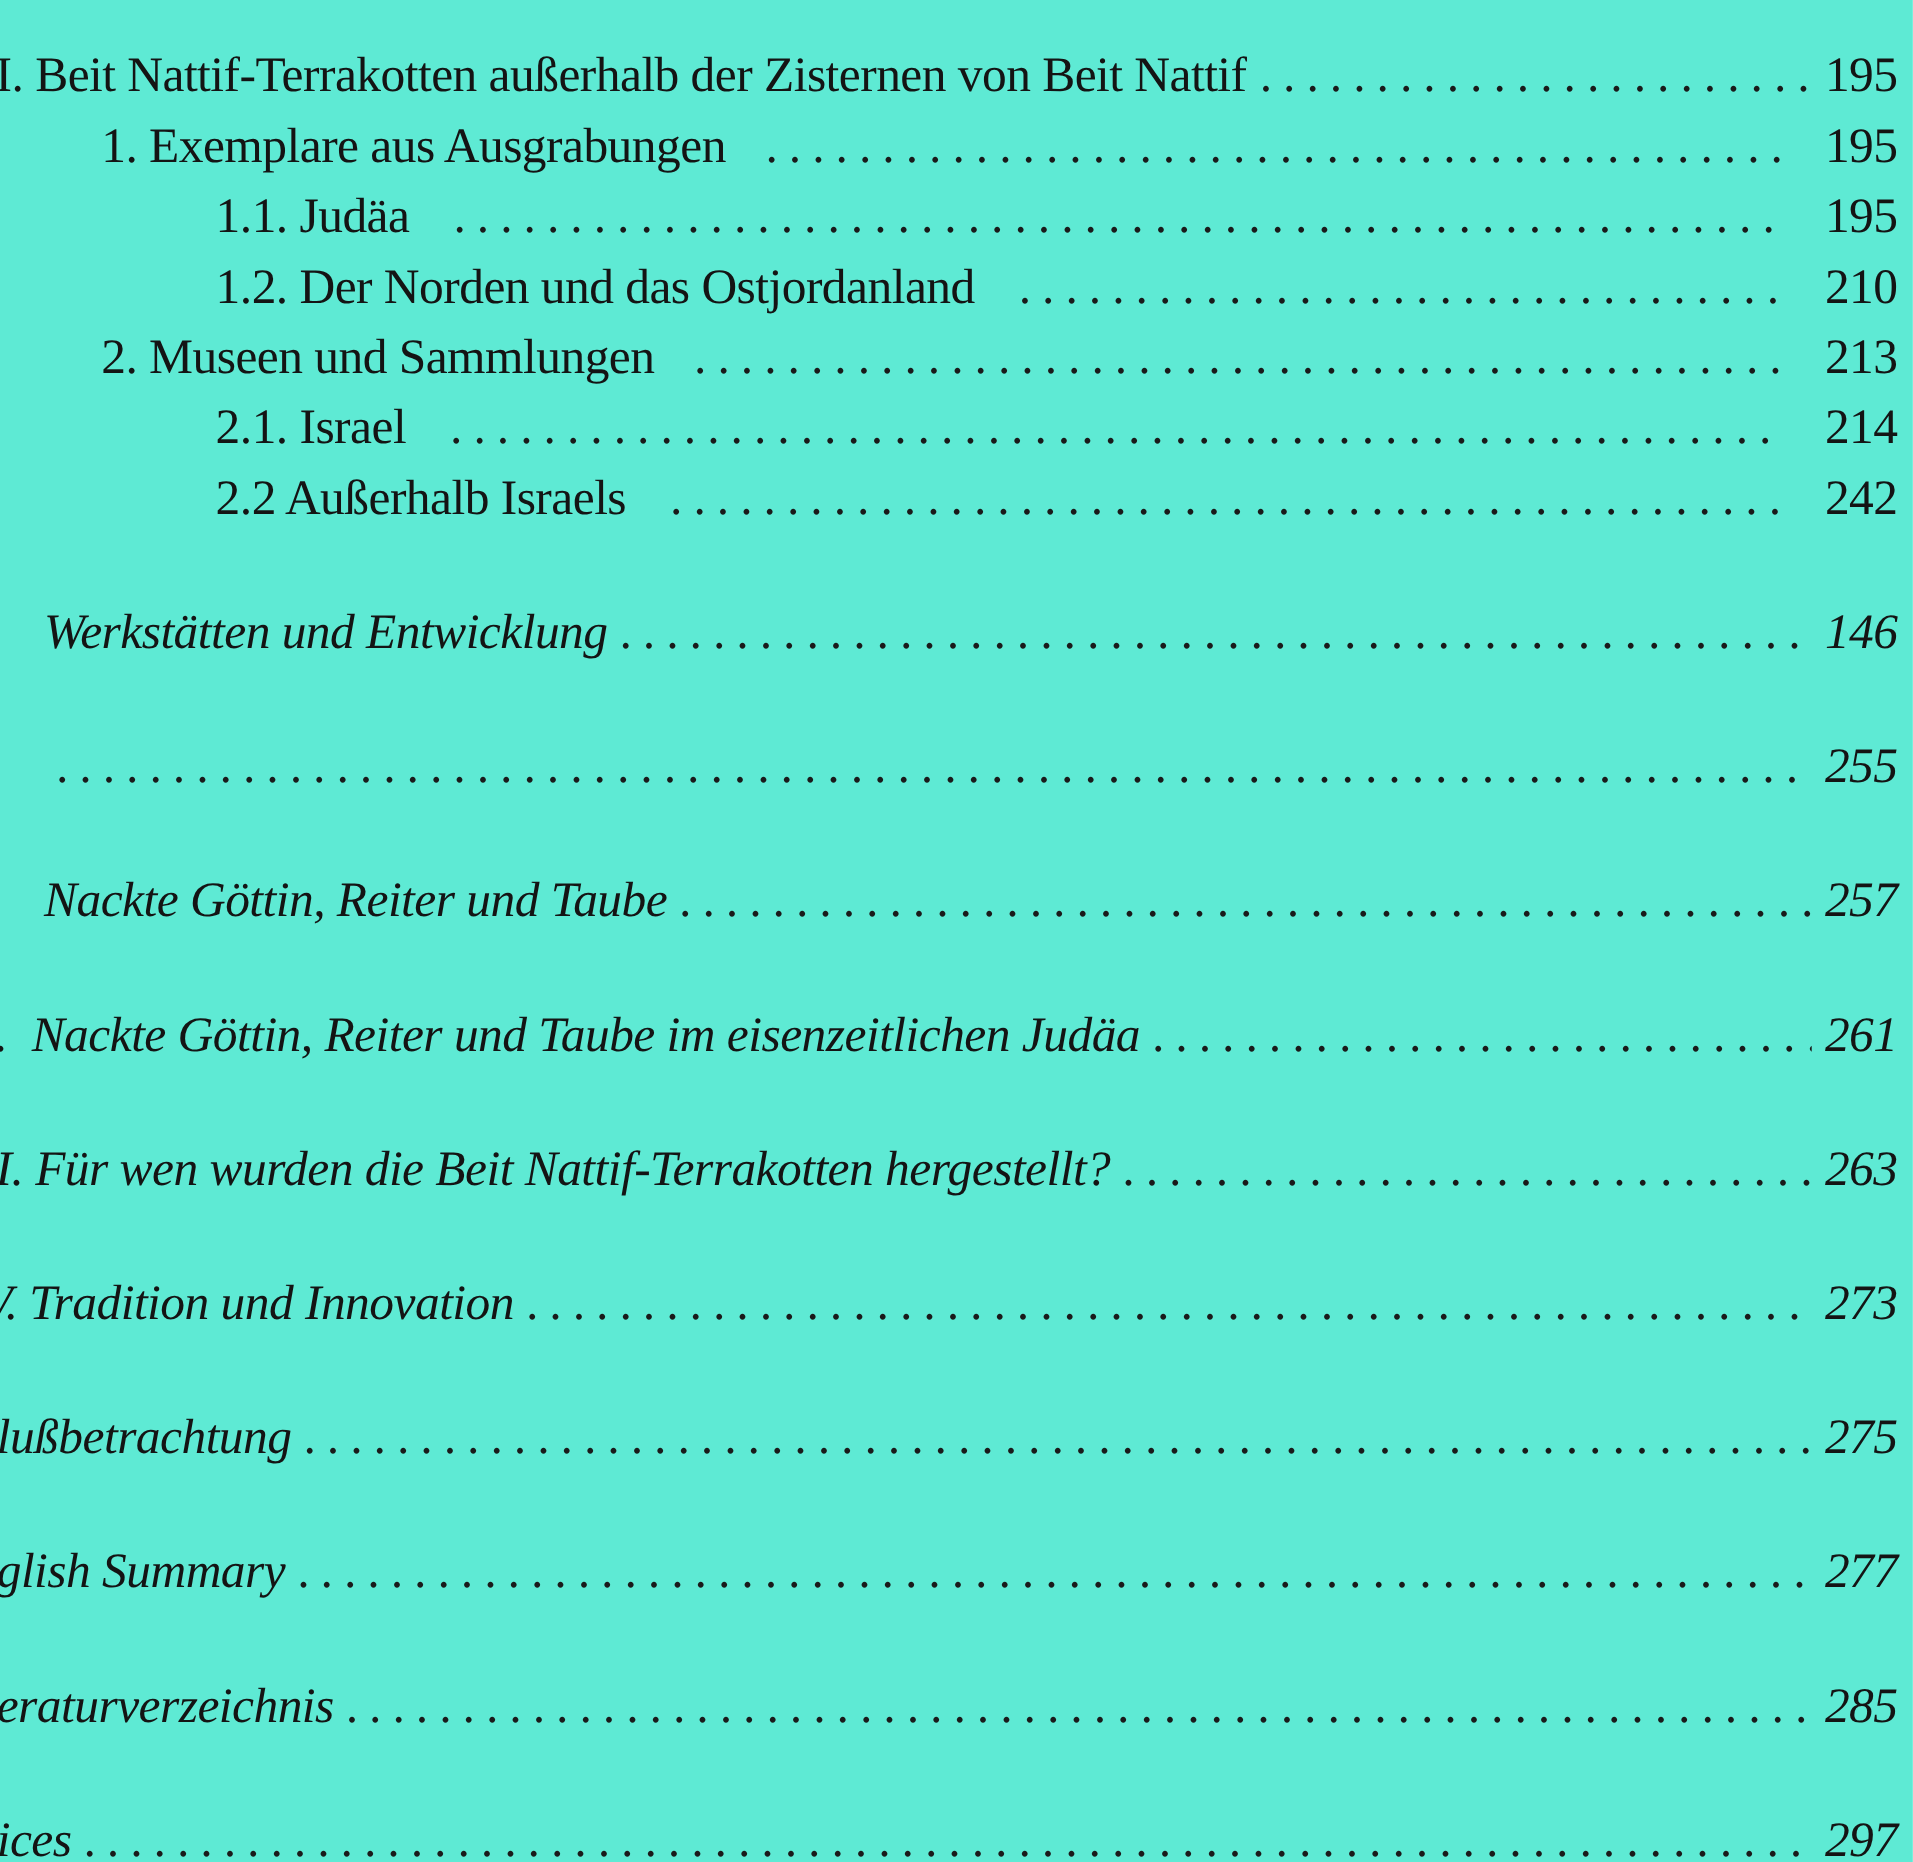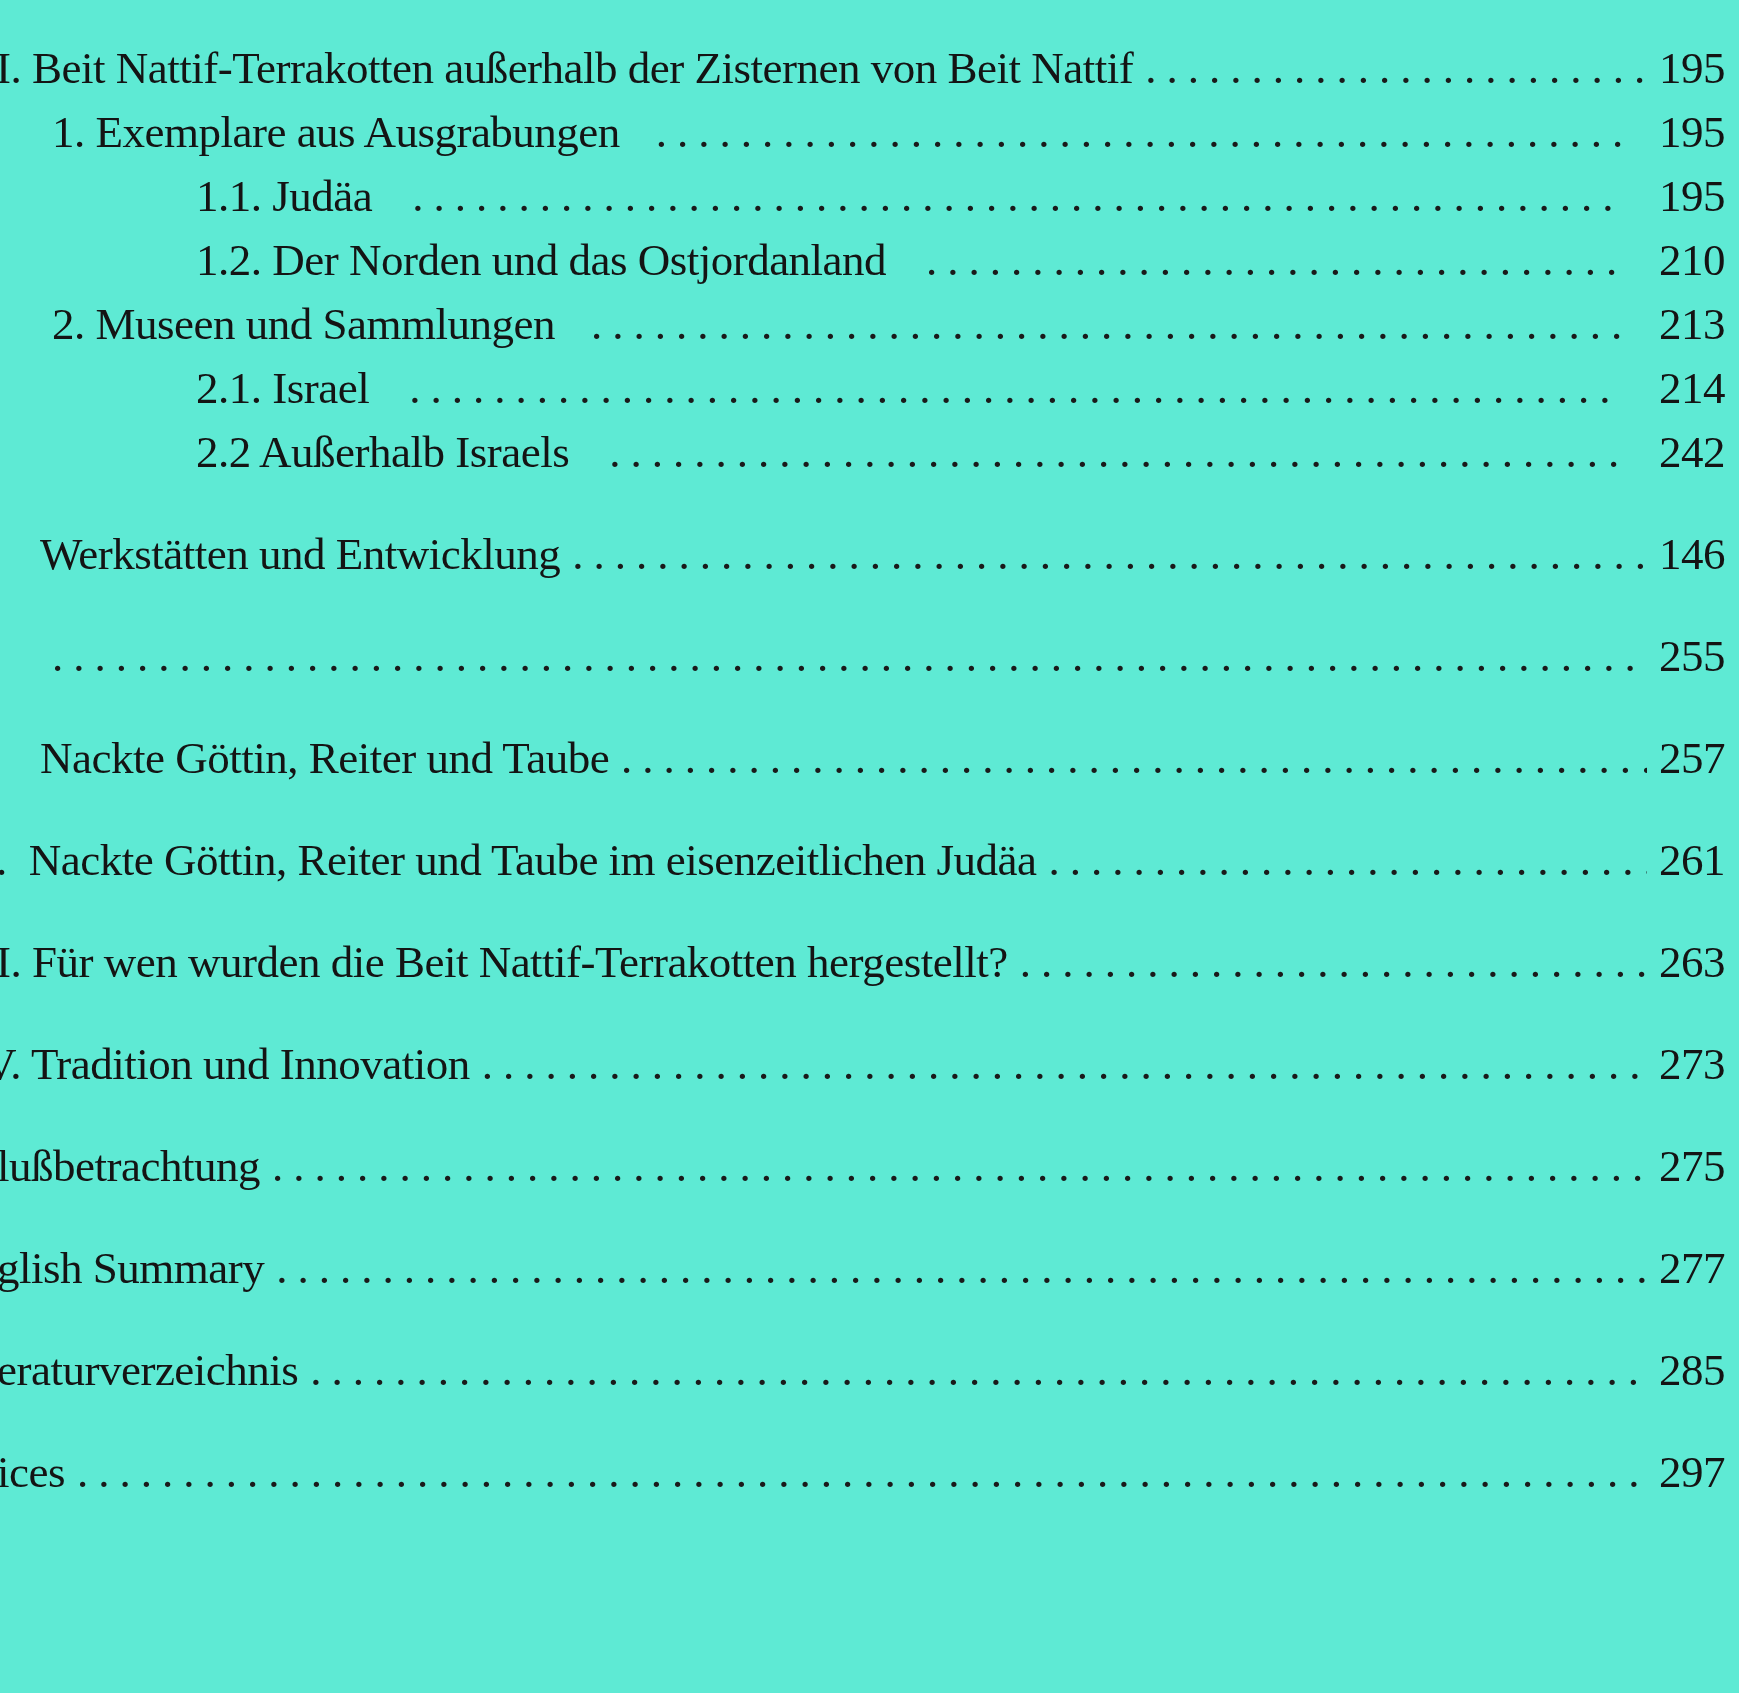--- a/index.html
+++ b/index.html
@@ -22,23 +22,23 @@
     letter-spacing: -0.5px;
   }
   .toc-list { width: 100%; }
   .row {
     display: flex;
     align-items: baseline;
     height: 64px;
     line-height: 64px;
     white-space: nowrap;
   }
-  .row.gap { margin-top: 38px; }
+  .row.gap { margin-top: 58px; font-style: italic; }
   .lvl-cut  { margin-left: -4px; }
-  .lvl-l1   { margin-left: 52px; gap: 24px; }
+  .lvl-l1   { margin-left: 92px; gap: 24px; }
   .lvl-l2   { margin-left: 196px; gap: 28px; }
   .lvl-h    { margin-left: 40px; }
   .lvl-edge { margin-left: -3px; }
   .lvl-vcut { margin-left: -16px; }
   .label { flex: none; }
   .dots {
     flex: 1 1 auto;
     overflow: hidden;
     white-space: nowrap;
     letter-spacing: 10px;

